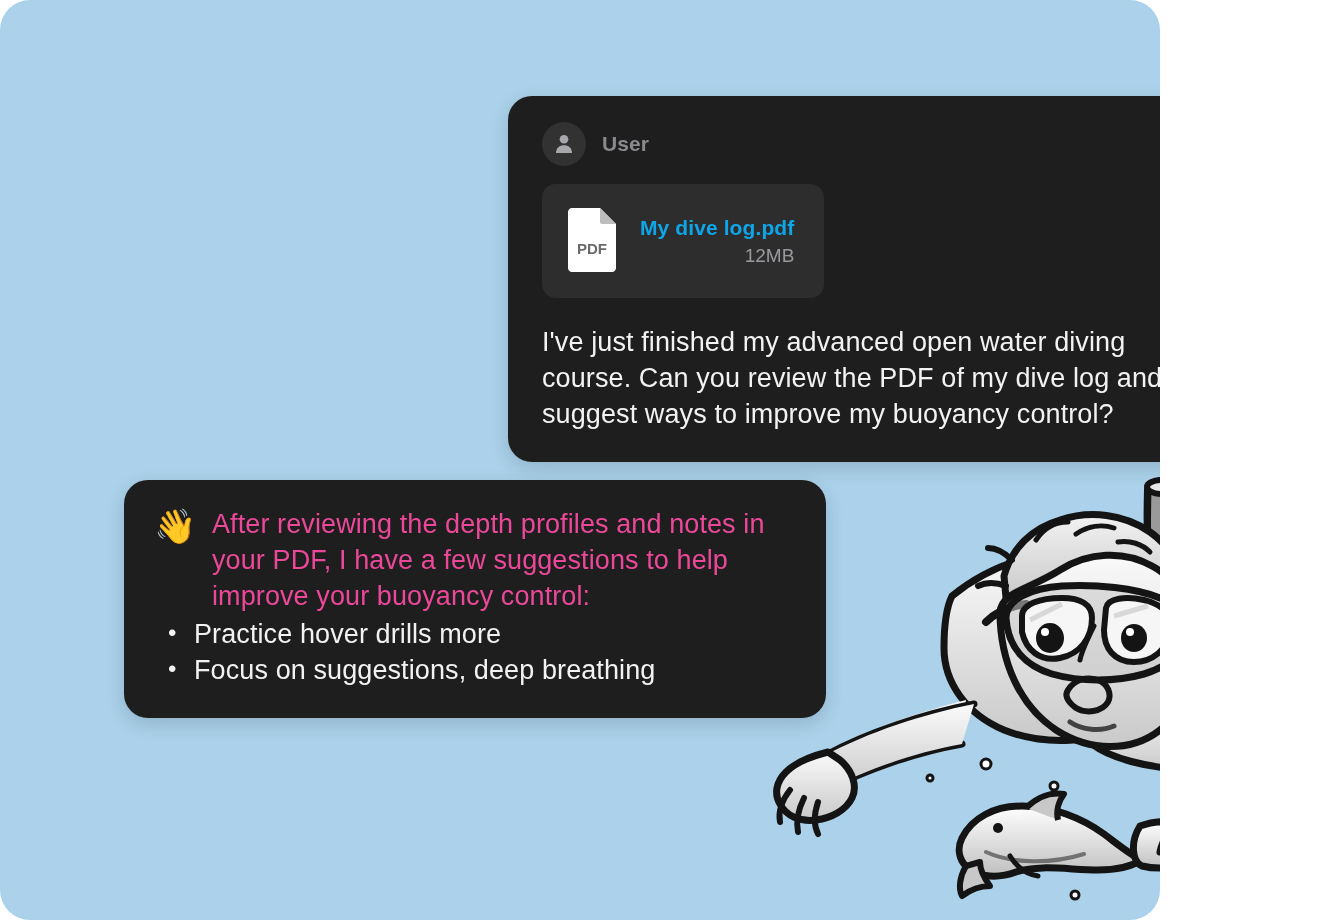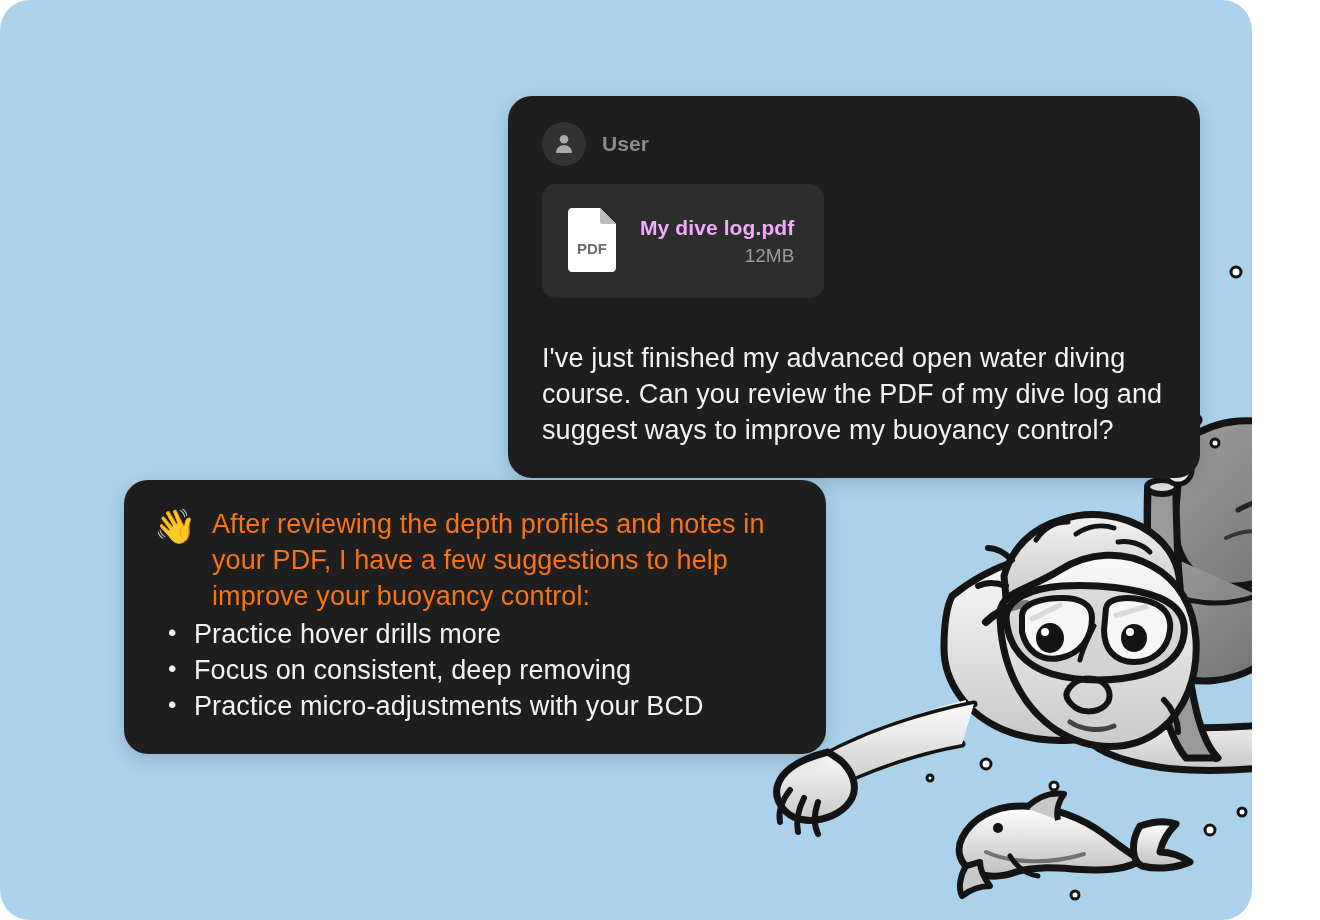--- a/index.html
+++ b/index.html
@@ -9,21 +9,21 @@
   }
   body {
     width: 1320px;
     height: 920px;
     overflow: hidden;
     font-family: "Liberation Sans", sans-serif;
   }
 
   #scene {
     position: relative;
-    width: 1252px;
+    width: 1160px;
     height: 920px;
     background: #ABD2EA;
     border-radius: 30px;
     overflow: hidden;
   }
 
   
   #illustration {
     position: absolute;
     inset: 0;
@@ -87,37 +87,36 @@
     position: relative;
     text-decoration: underline;
   }
   .file-icon svg { display: block; }
   .file-meta {
     display: flex;
     flex-direction: column;
     gap: 5px;
   }
   .file-name {
-    color: #f0abfc;
+    color: #0ea5e9;
     font-size: 21px;
     font-weight: bold;
     letter-spacing: 0.1px;
   }
   .file-size {
     color: #9A9A9E;
     font-size: 19px;
     text-align: right;
   }
 
   .msg-body {
     color: #F2F2F2;
     font-size: 27px;
     line-height: 36px;
     letter-spacing: 0.1px;
-    margin-top: 16px;
   }
 
   
   #assistant-message {
     left: 124px;
     top: 480px;
     width: 702px;
     padding: 26px 30px 30px 30px;
     box-sizing: border-box;
   }
@@ -127,21 +126,21 @@
     gap: 14px;
   }
   .wave-emoji {
     font-size: 34px;
     line-height: 40px;
     flex: none;
     width: 44px;
     text-align: center;
   }
   .assistant-text {
-    color: #f97316;
+    color: #ec4899;
     font-size: 27px;
     line-height: 36px;
     letter-spacing: 0.1px;
     flex: 1;
   }
   .suggestion-list {
     list-style: none;
     margin: 2px 0 0 0;
     padding: 0 0 0 40px;
   }
@@ -359,18 +358,17 @@
     <div class="msg-body">I've just finished my advanced open water diving course. Can you review the PDF of my dive log and suggest ways to improve my buoyancy control?</div>
   </div>
 
   <div class="bubble" id="assistant-message">
     <div class="assistant-row">
       <span class="wave-emoji">👋</span>
       <span class="assistant-text">After reviewing the depth profiles and notes in your PDF, I have a few suggestions to help improve your buoyancy control:</span>
     </div>
     <ul class="suggestion-list">
       <li>Practice hover drills more</li>
-      <li>Focus on consistent, deep removing</li>
-      <li>Practice micro-adjustments with your BCD</li>
+      <li>Focus on suggestions, deep breathing</li>
     </ul>
   </div>
 
 </div>
 
 </body></html>

